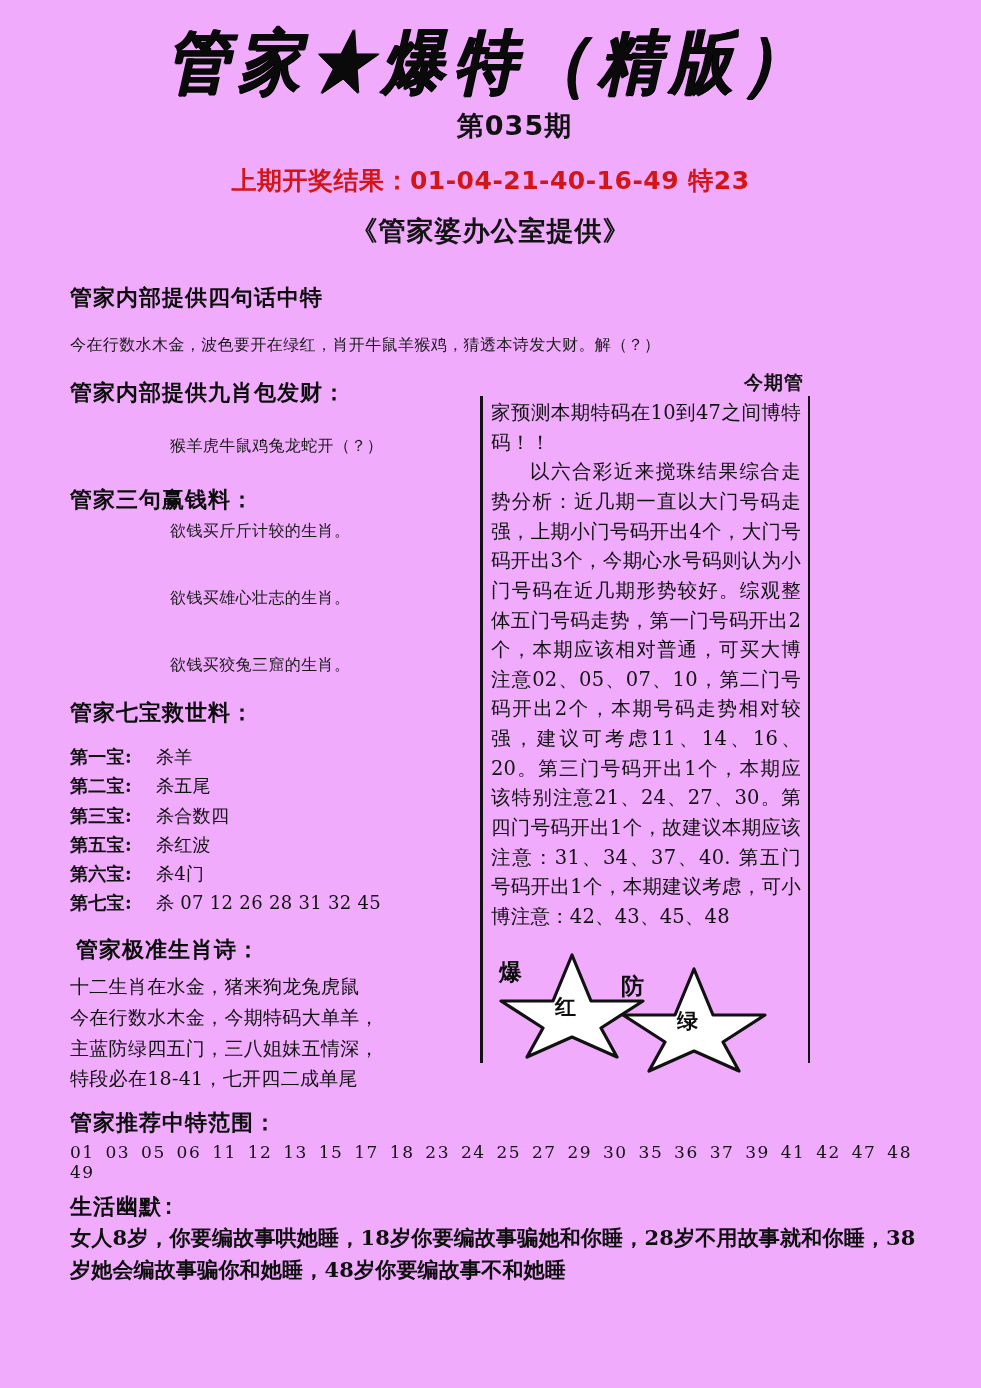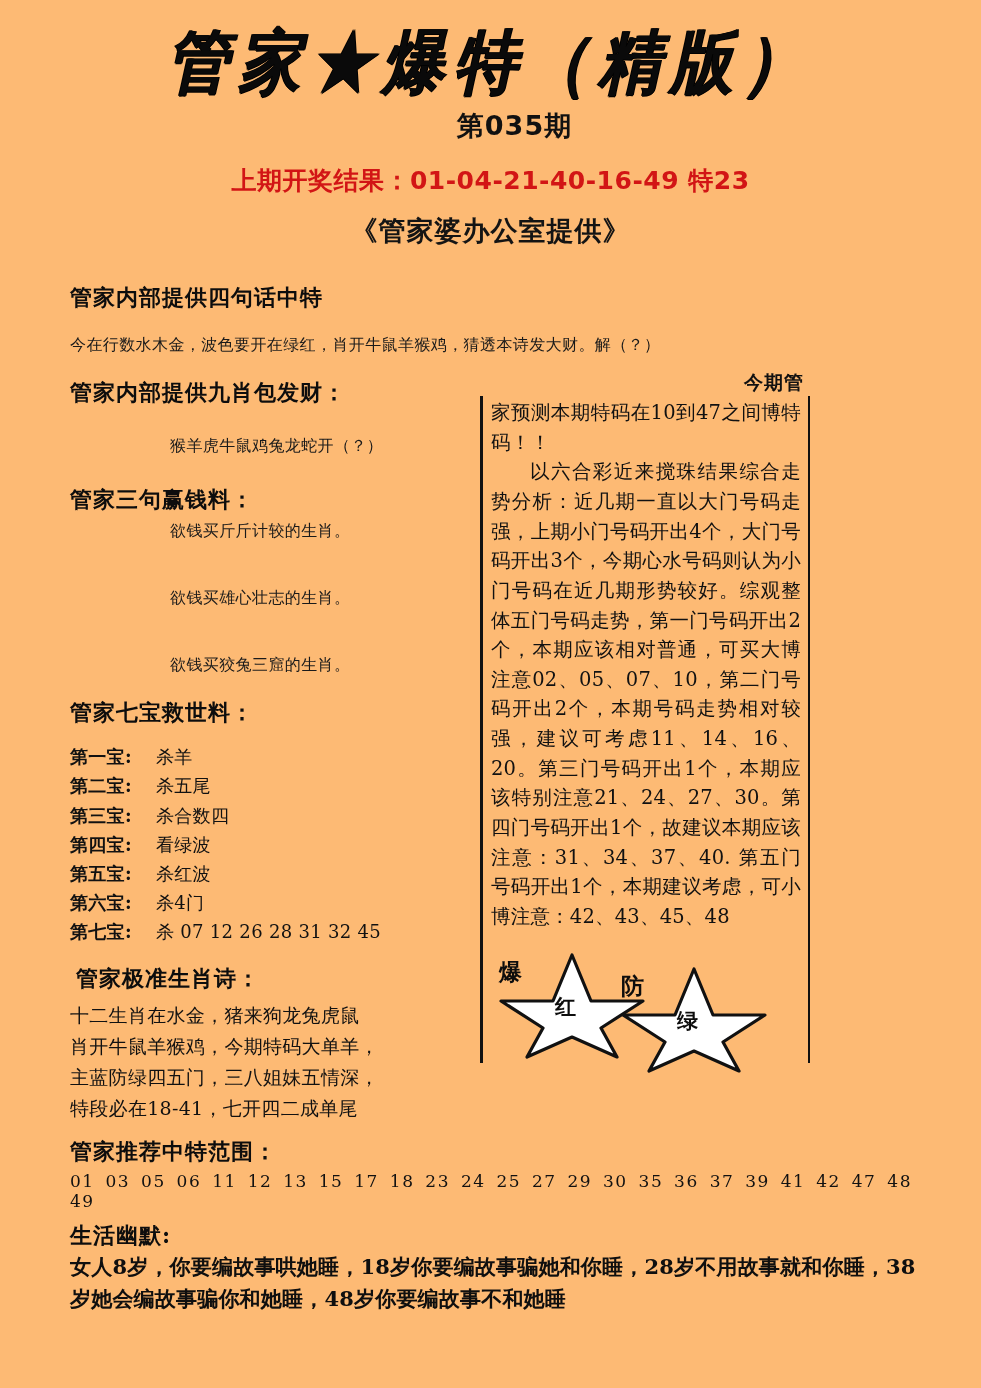--- a/index.html
+++ b/index.html
@@ -8,21 +8,21 @@
     background: #ffffff;
   }
   body {
     font-family: "DejaVu Sans", "Liberation Sans", sans-serif;
     color: #111111;
   }
   #page {
     position: relative;
     width: 981px;
     height: 1388px;
-    background: #fdba74;
+    background: #f0abfc;
     overflow: hidden;
   }
 
   
   .masthead {
     text-align: center;
     padding-top: 24px;
   }
   .masthead-title {
     font-family: "DejaVu Serif", "Liberation Serif", serif;
@@ -194,21 +194,21 @@
     font-family: "DejaVu Serif", "Liberation Serif", serif;
     font-size: 21px;
     font-weight: 700;
     color: #0f0f0f;
     line-height: 1.52;
     margin-top: 0;
     letter-spacing: 0.2px;
   }
 
   .mt6  { margin-top: 6px; }
-  .mt10 { margin-top: 10px; }
+  .mt10 { margin-top: 10px; font-family: Liberation Mono, monospace; }
   .mt14 { margin-top: 14px; }
   .mt18 { margin-top: 18px; }
   .mt22 { margin-top: 22px; }
   .mt28 { margin-top: 28px; }
 </style>
 </head>
 <body>
 
 <div id="page">
 
@@ -272,36 +272,33 @@
           <div class="treasure-row">
             <span class="treasure-label">第一宝:</span><span class="treasure-val">杀羊</span>
           </div>
           <div class="treasure-row">
             <span class="treasure-label">第二宝:</span><span class="treasure-val">杀五尾</span>
           </div>
           <div class="treasure-row">
             <span class="treasure-label">第三宝:</span><span class="treasure-val">杀合数四</span>
           </div>
           <div class="treasure-row">
-            <span class="treasure-label">第四宝:</span><span class="treasure-val">看绿波</span>
-          </div>
-          <div class="treasure-row">
             <span class="treasure-label">第五宝:</span><span class="treasure-val">杀红波</span>
           </div>
           <div class="treasure-row">
             <span class="treasure-label">第六宝:</span><span class="treasure-val">杀4门</span>
           </div>
           <div class="treasure-row">
             <span class="treasure-label">第七宝:</span><span class="treasure-val">杀 07 12 26 28 31 32 45</span>
           </div>
         </div>
 
         <div class="sec-head mt18" style="margin-left:6px;">管家极准生肖诗：</div>
         <div class="poem-line mt6">十二生肖在水金，猪来狗龙兔虎鼠</div>
-        <div class="poem-line">肖开牛鼠羊猴鸡，今期特码大单羊，</div>
+        <div class="poem-line">今在行数水木金，今期特码大单羊，</div>
         <div class="poem-line">主蓝防绿四五门，三八姐妹五情深，</div>
         <div class="poem-line">特段必在18-41，七开四二成单尾</div>
 
       </div>
     </div>
 
     <div class="sec-head mt14">管家推荐中特范围：</div>
     <div class="range-nums">01  03  05  06  11  12  13  15  17  18  23  24  25  27  29  30  35  36  37  39  41  42  47  48  49</div>
 
     <div class="sec-head mt10">生活幽默:</div>

